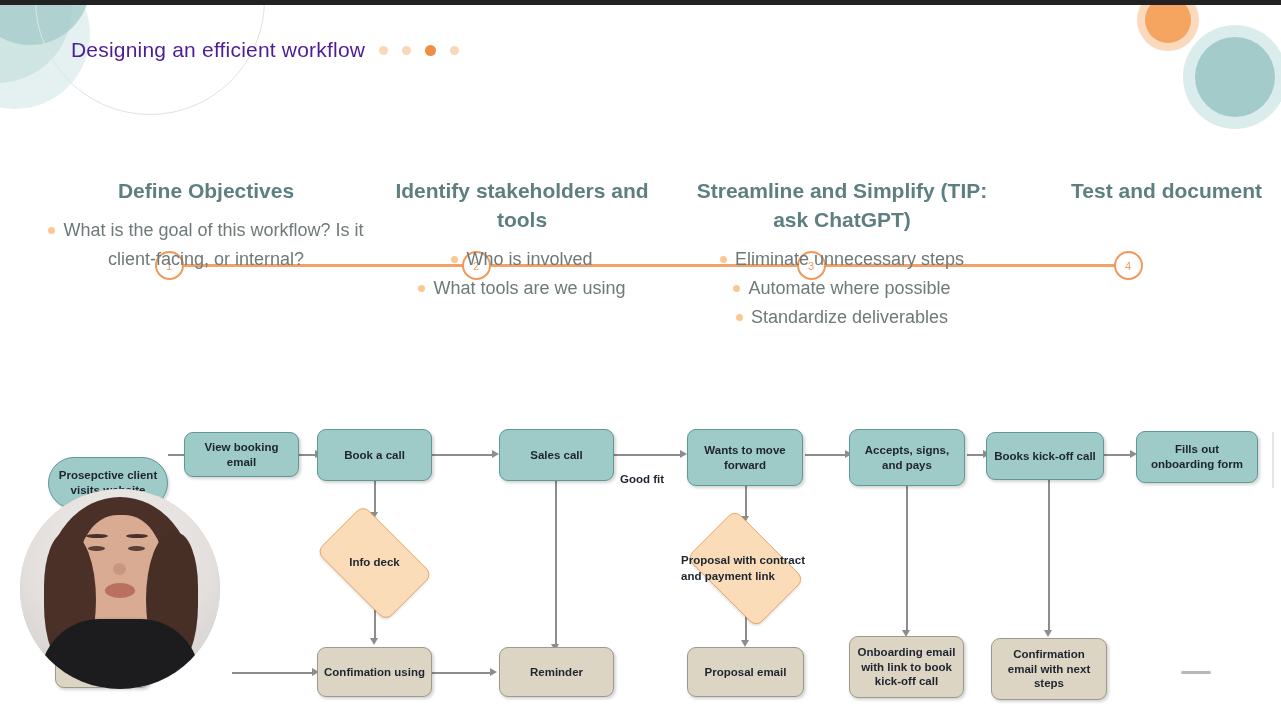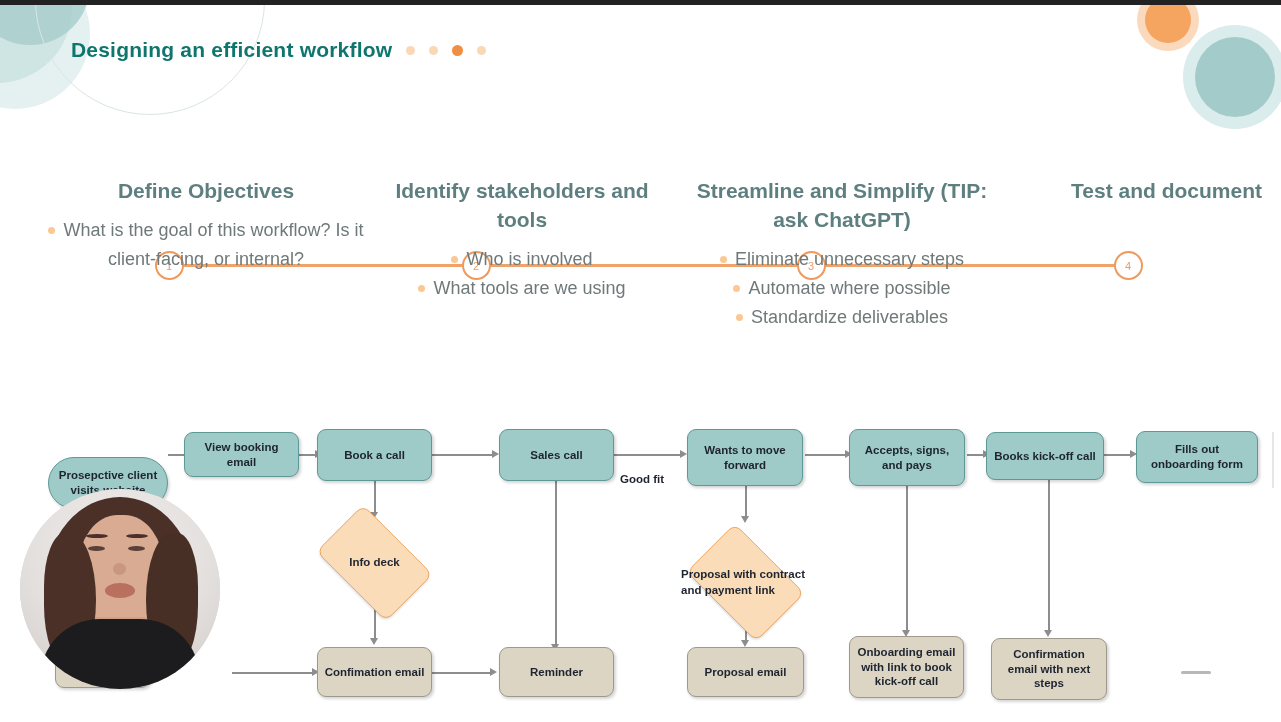--- a/index.html
+++ b/index.html
@@ -81,23 +81,23 @@
 
   
   .title-row {
     position: absolute;
     left: 71px; top: 33px;
     display: flex; align-items: center; gap: 14px;
     z-index: 5;
   }
   .deck-title {
     font-size: 21px;
-    color: #0f766e;
+    color: #4c1d95;
     letter-spacing: .2px;
-    font-weight: 700;
+    font-weight: 400;
     white-space: nowrap;
   }
   .dots { display: flex; align-items: center; gap: 14px; }
   .dot { width: 9px; height: 9px; border-radius: 50%; background: #fad7b6; }
   .dot.active { width: 11px; height: 11px; background: #ef8f45; }
 
   
   .timeline {
     position: absolute;
     left: 0; top: 120px;
@@ -451,28 +451,28 @@
 
     <div class="node n-teal" style="left:986px; top:22px; width:118px; height:48px;">Books kick-off call</div>
 
     <div class="node n-teal" style="left:1136px; top:21px; width:122px; height:52px;">Fills out onboarding form</div>
 
     <div class="diamond" style="left:306px; top:107px; width:137px; height:92px;">
       <div class="dshape"></div>
       <div class="dtext">Info deck</div>
     </div>
 
-    <div class="diamond" style="left:677px; top:125px; width:137px; height:95px;">
+    <div class="diamond" style="left:677px; top:111px; width:137px; height:95px;">
       <div class="dshape"></div>
       <div class="dtext">Proposal with contract and payment link</div>
     </div>
 
     <div class="node n-beige" style="left:55px; top:246px; width:95px; height:32px;">(a</div>
 
-    <div class="node n-beige" style="left:317px; top:237px; width:115px; height:50px;">Confimation email</div>
+    <div class="node n-beige" style="left:317px; top:237px; width:115px; height:50px;">Confimation using</div>
 
     <div class="node n-beige" style="left:499px; top:237px; width:115px; height:50px;">Reminder</div>
 
     <div class="node n-beige" style="left:687px; top:237px; width:117px; height:50px;">Proposal email</div>
 
     <div class="node n-beige" style="left:849px; top:226px; width:115px; height:62px;">Onboarding email with link to book kick-off call</div>
 
     <div class="node n-beige" style="left:991px; top:228px; width:116px; height:62px;">Confirmation email with next steps</div>
 
     <div class="stub-line" style="left:1181px; top:261px; width:30px;"></div>

